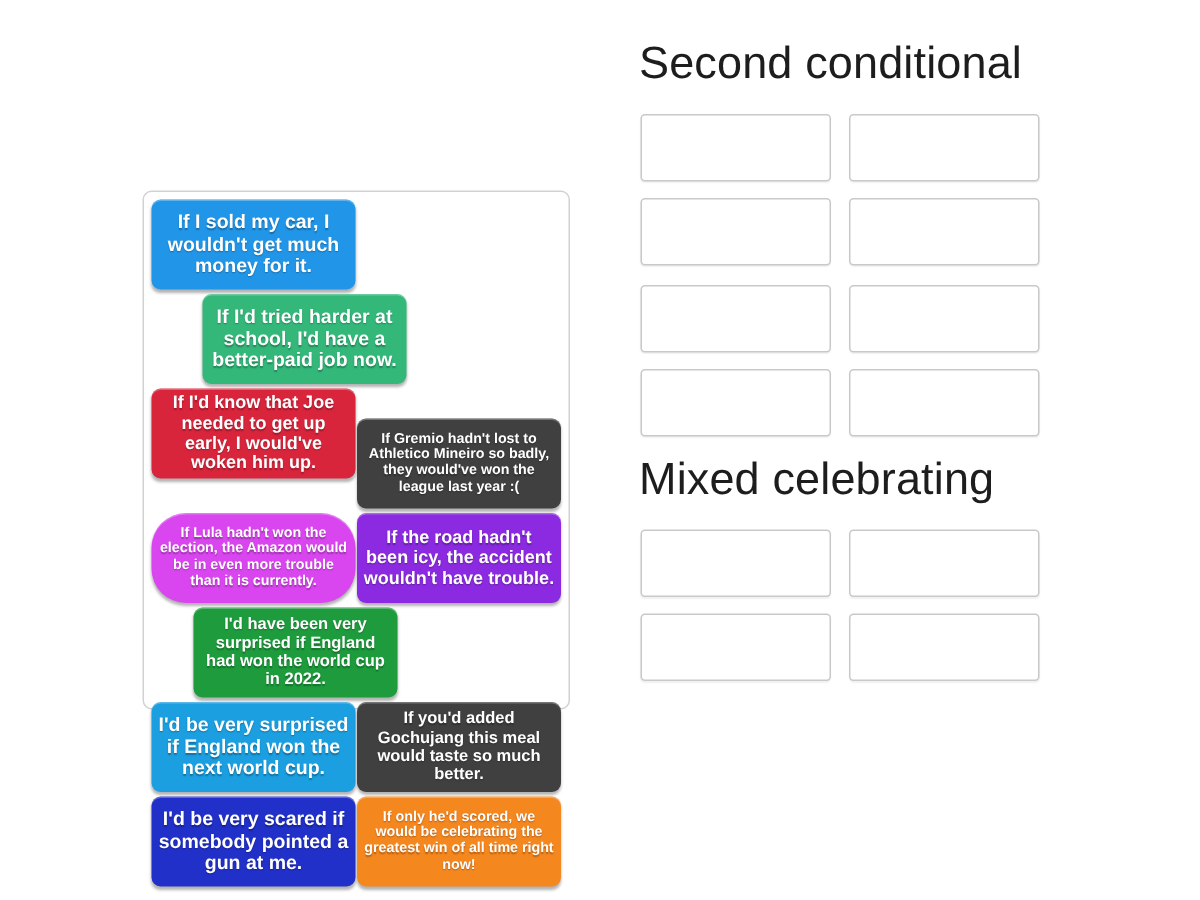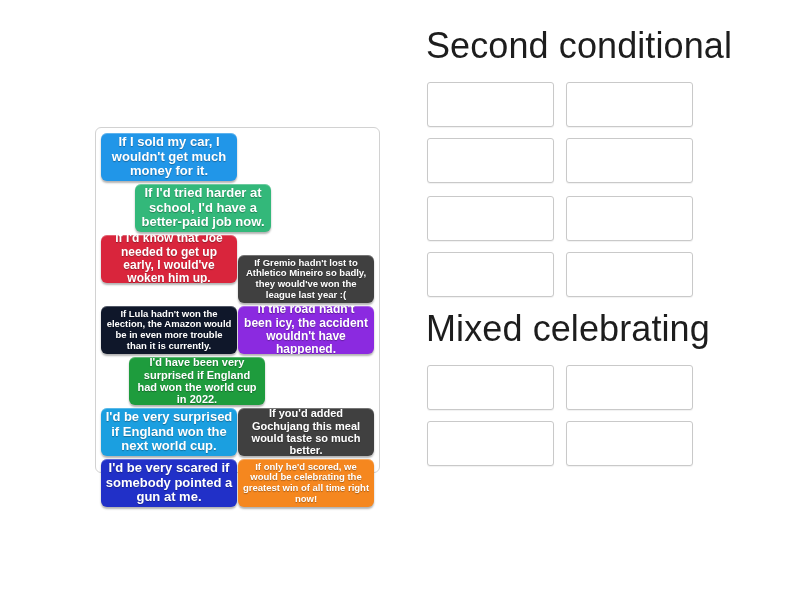--- a/index.html
+++ b/index.html
@@ -30,21 +30,21 @@
     padding: 5px 5px;
     display: flex;
     flex-wrap: wrap;
     align-content: flex-start;
     justify-content: space-between;
   }
 
   .tile {
     box-sizing: border-box;
     width: 136px;
-    height: 48px;
+    height: 60px;
     margin-bottom: 3px;
     border-radius: 6px;
     display: flex;
     align-items: center;
     justify-content: center;
     text-align: center;
     color: #ffffff;
     font-weight: bold;
     line-height: 1.12;
     padding: 2px 4px;
@@ -65,21 +65,21 @@
   
   #categories {
     position: absolute;
     left: 418px;
     top: 28px;
     width: 300px;
     height: 545px;
   }
   .category { margin-bottom: 10px; }
   .category-title {
-    font-size: 36px;
+    font-size: 30px;
     font-weight: 400;
     color: #1d1d1d;
     letter-spacing: 0.1px;
     line-height: 1;
     margin: 0 0 18px 8px;
     white-space: nowrap;
   }
   .cat-2 .category-title { margin-bottom: 18px; }
   .dropzones {
     display: grid;
@@ -107,25 +107,25 @@
     </div>
     <div class="tile fs-13" style="background: rgb(51, 184, 122); margin-left: 34px;">
       <span>If I'd tried harder at school, I'd have a better-paid job now.</span>
     </div>
     <div class="tile fs-12" style="background: rgb(217, 37, 60);">
       <span>If I'd know that Joe needed to get up early, I would've woken him up.</span>
     </div>
     <div class="tile fs-10" style="background: #404040; margin-top: 20px;">
       <span>If Gremio hadn't lost to Athletico Mineiro so badly, they would've won the league last year :(</span>
     </div>
-    <div class="tile fs-10" style="background: #0f172a;">
+    <div class="tile fs-10" style="background: #d946ef; border-radius: 23px;">
       <span>If Lula hadn't won the election, the Amazon would be in even more trouble than it is currently.</span>
     </div>
     <div class="tile fs-12" style="background: rgb(139, 42, 224);">
-      <span>If the road hadn't been icy, the accident wouldn't have happened.</span>
+      <span>If the road hadn't been icy, the accident wouldn't have trouble.</span>
     </div>
     <div class="tile fs-11" style="background: rgb(30, 156, 61); margin-left: 28px;">
       <span>I'd have been very surprised if England had won the world cup in 2022.</span>
     </div>
     <div class="tile fs-13" style="background: rgb(27, 159, 224);">
       <span>I'd be very surprised if England won the next world cup.</span>
     </div>
     <div class="tile fs-11" style="background: #404040; justify-content: flex-end;">
       <span>If you'd added Gochujang this meal would taste so much better.</span>
     </div>

